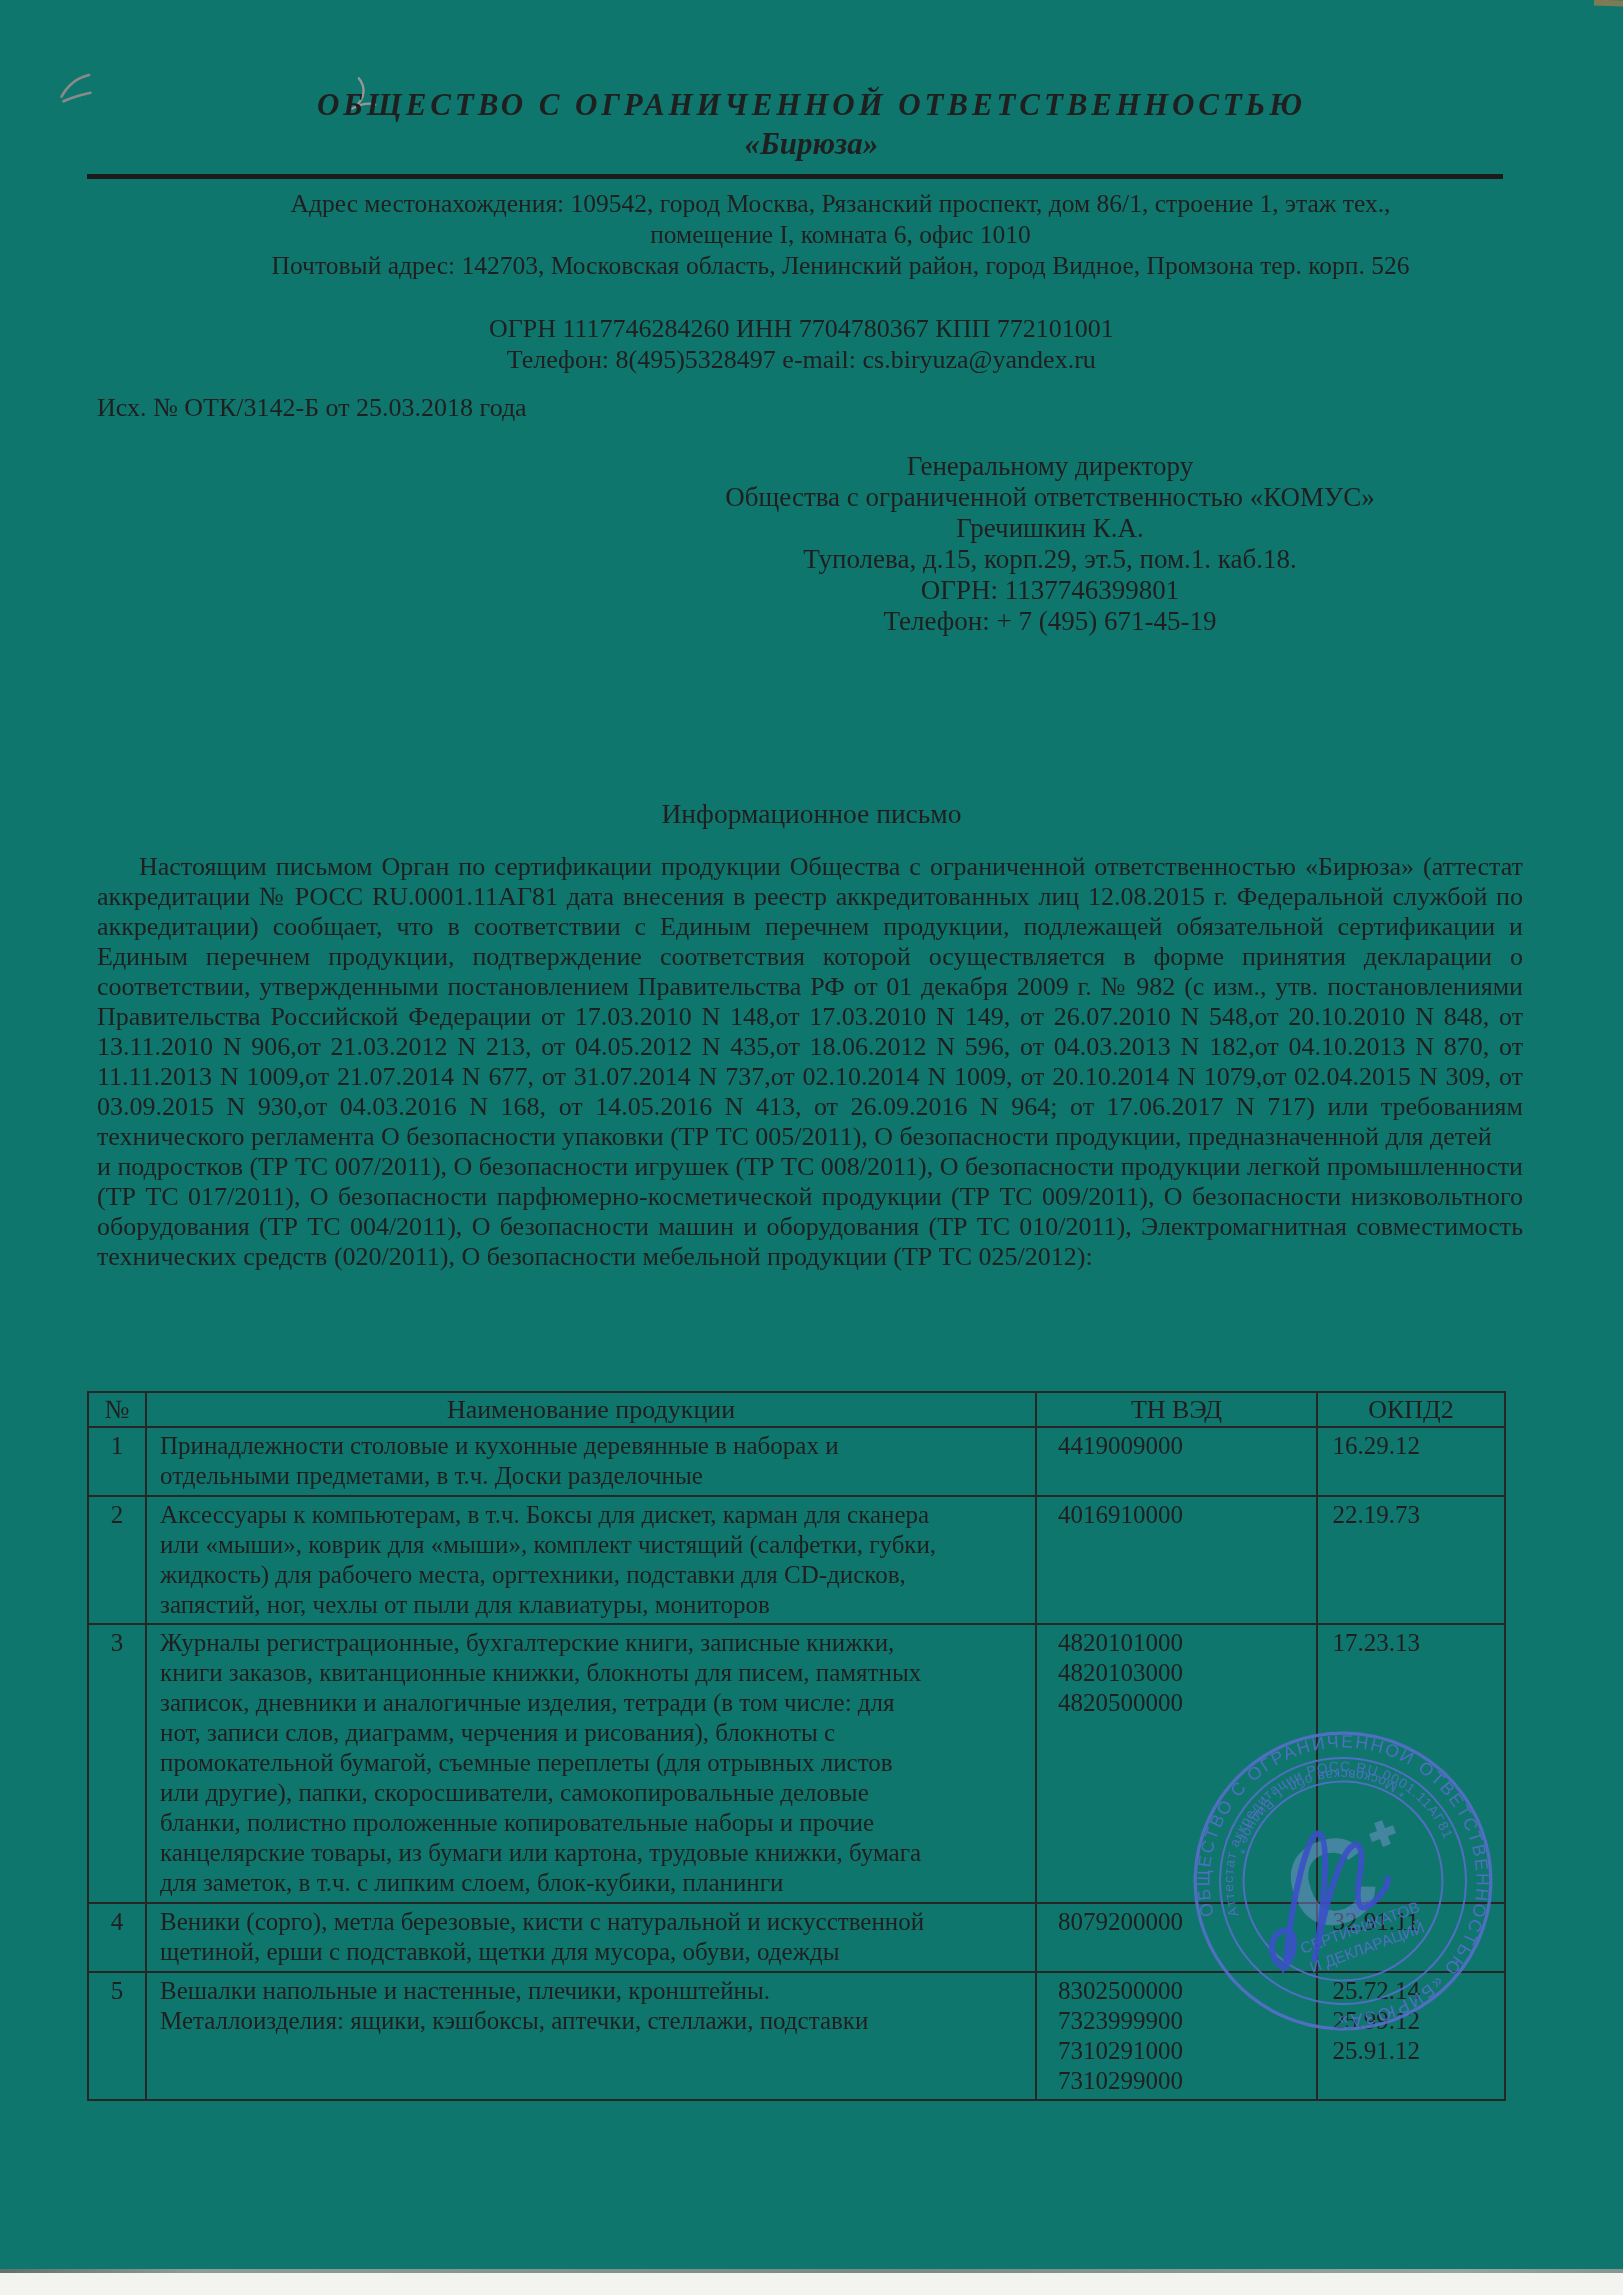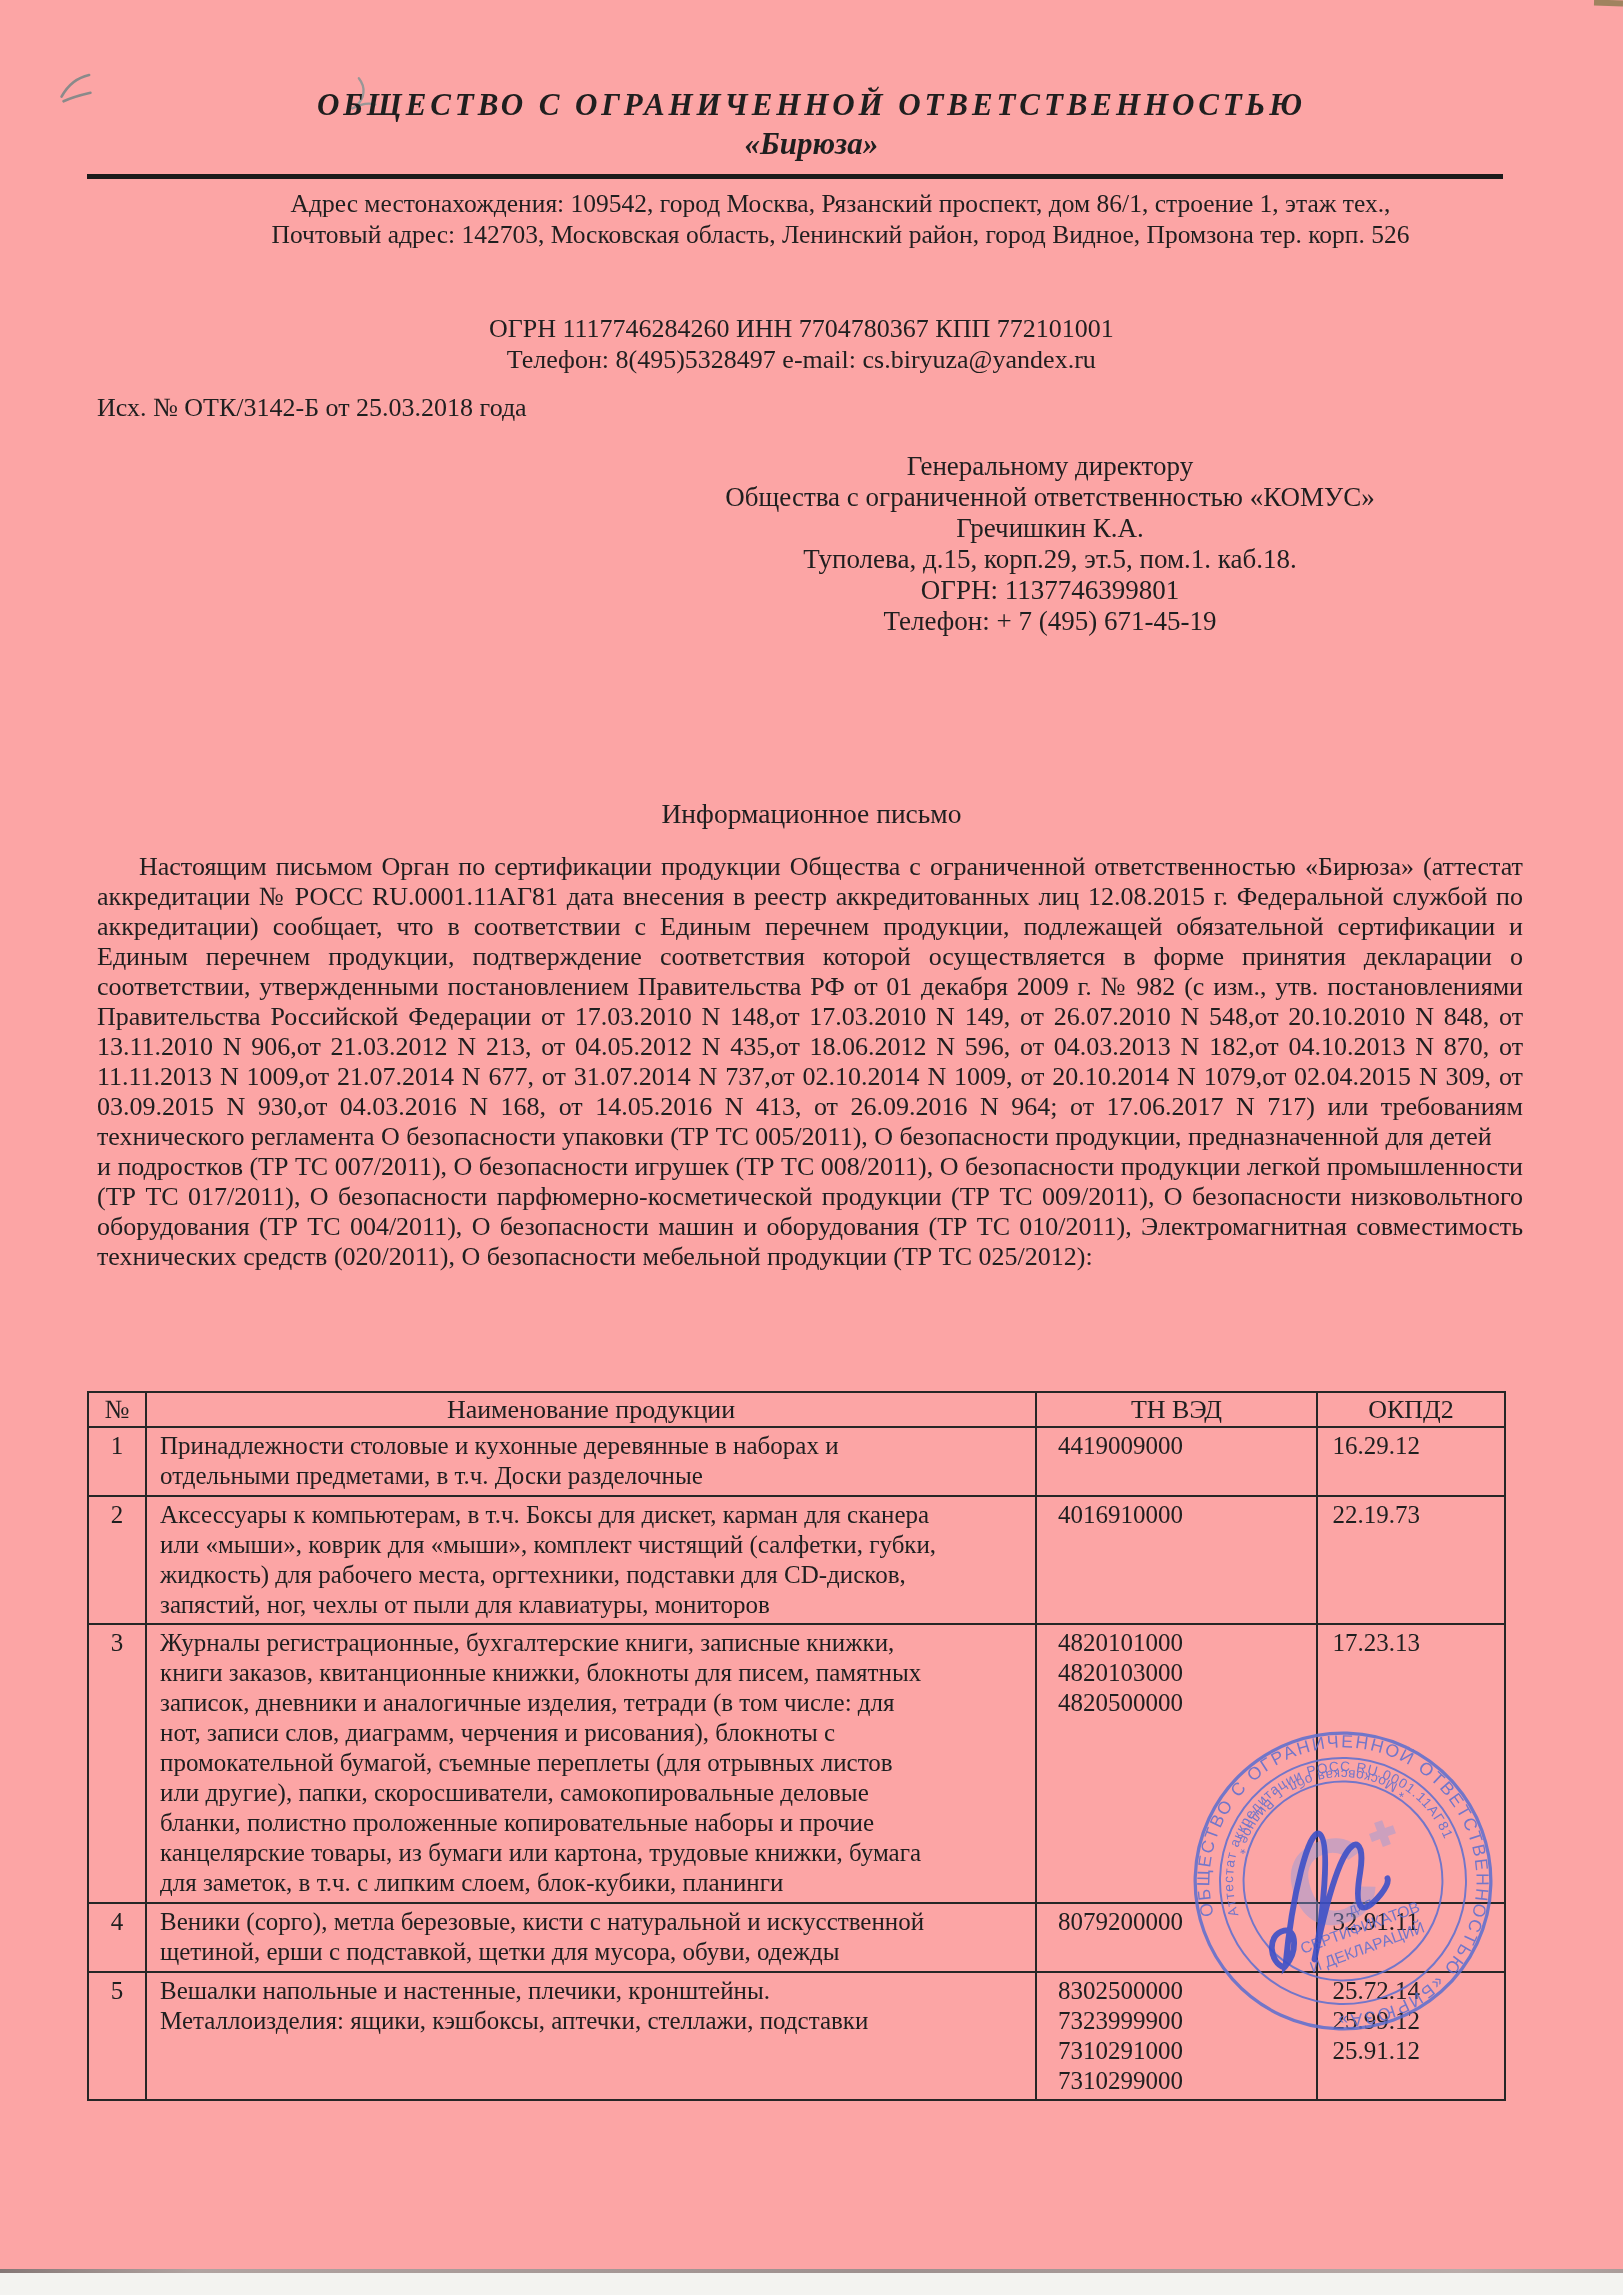--- a/index.html
+++ b/index.html
@@ -1,19 +1,19 @@
 <!DOCTYPE html>
 <html lang="ru" style="font-size:10.5px"><head>
 <meta charset="utf-8">
 <style>
   html,body{margin:0;padding:0;background:#e8e8e6;}
   .page{
     position:relative;
     width:1623px;height:2295px;
-    background:#fca5a5;
+    background:#0f766e;
     overflow:hidden;
     font-family:"Liberation Serif","DejaVu Serif",serif;
     color:#1f1f1f;
   }
   
   .company-name{
     position:absolute;top:84px;left:3.9px;width:1615px;
     text-align:center;font-weight:bold;font-style:italic;
   }
   .company-name .line1{font-size:31px;letter-spacing:3.9px;line-height:41px;}
@@ -112,20 +112,21 @@
   <div class="below-edge"></div>
 
   <div class="company-name">
     <div class="line1">ОБЩЕСТВО С ОГРАНИЧЕННОЙ ОТВЕТСТВЕННОСТЬЮ</div>
     <div class="line2">«Бирюза»</div>
   </div>
   <div class="header-rule"></div>
 
   <div class="addr-block">
     <div>Адрес местонахождения: 109542, город Москва, Рязанский проспект, дом 86/1, строение 1, этаж тех.,</div>
+    <div>помещение I, комната 6, офис 1010</div>
     <div>Почтовый адрес: 142703, Московская область, Ленинский район, город Видное, Промзона тер. корп. 526</div>
   </div>
 
   <div class="ogrn-block">
     <div>ОГРН 1117746284260 ИНН 7704780367 КПП 772101001</div>
     <div>Телефон: 8(495)5328497 e-mail: cs.biryuza@yandex.ru</div>
   </div>
 
   <div class="reference">Исх. № ОТК/3142-Б от 25.03.2018 года</div>
 

